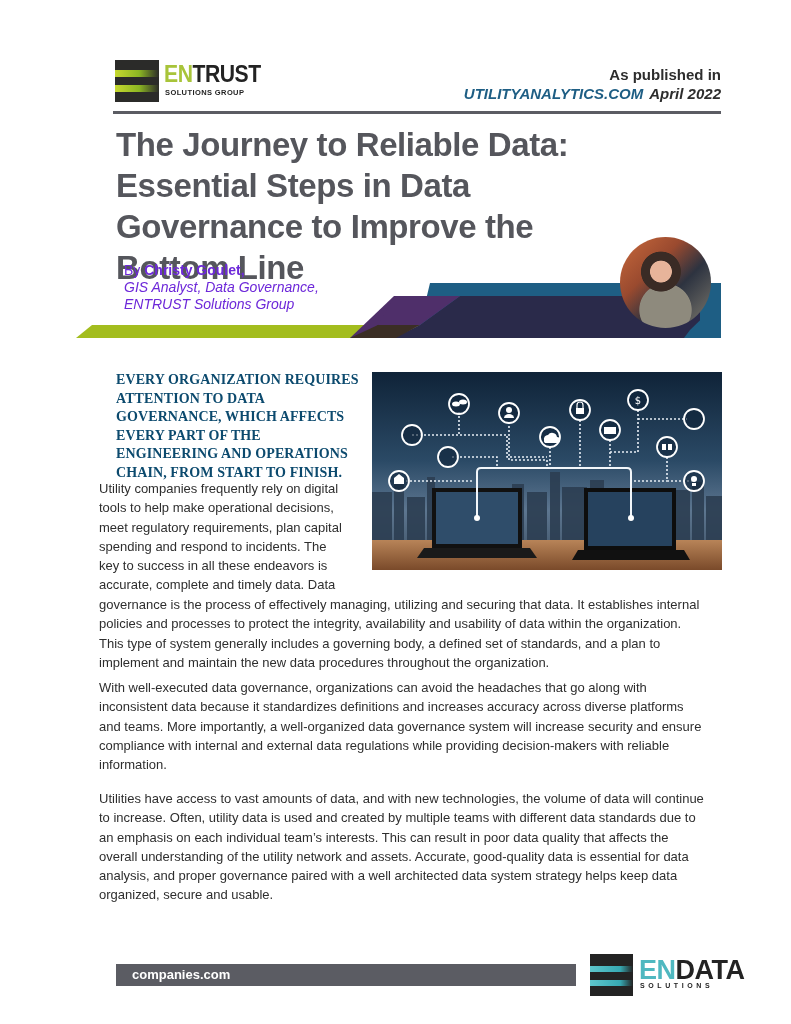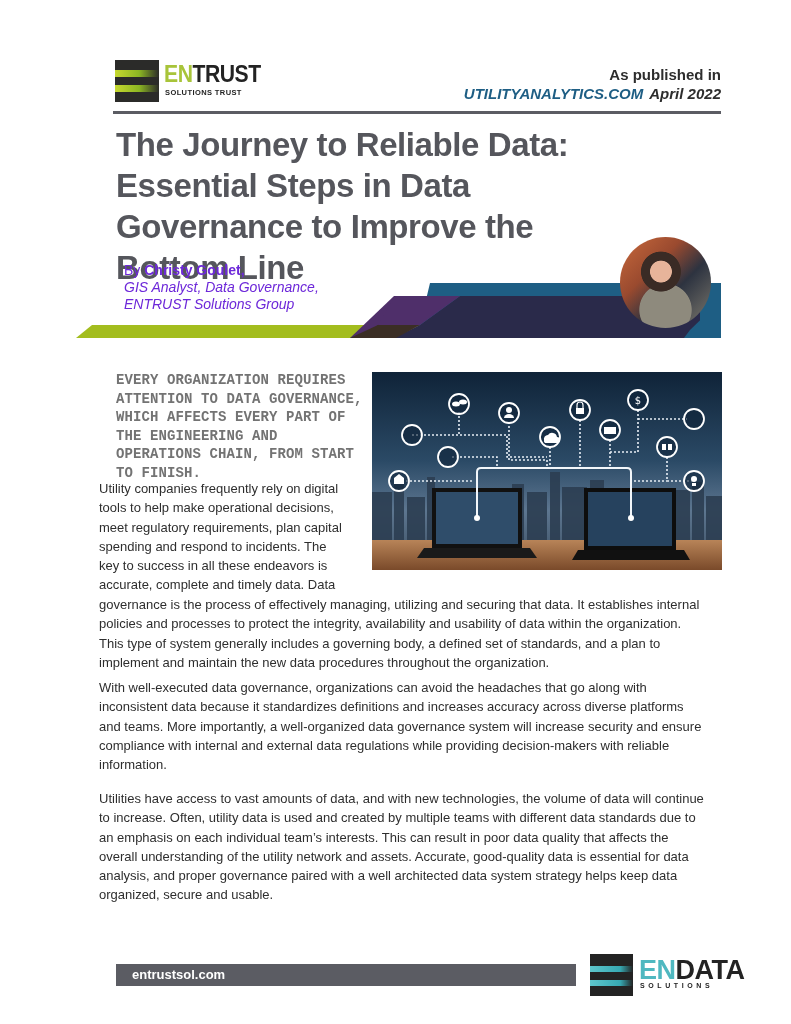--- a/index.html
+++ b/index.html
@@ -29,21 +29,21 @@
   .byline .role { font-style: italic; display: block; }
 
   
   .banner { left: 0; top: 0; width: 791px; height: 360px; pointer-events: none; }
   .photo { left: 620px; top: 237px; width: 91px; height: 91px; border-radius: 50%; overflow: hidden;
            background: radial-gradient(circle at 45% 38%, #e7b49a 0 14%, #3a2b25 15% 26%, transparent 27%),
                        radial-gradient(circle at 50% 80%, #8e8a7d 0 30%, transparent 31%),
                        linear-gradient(135deg, #c96a3c 0%, #9a4a2f 35%, #2d3340 60%, #7f7b6f 100%); }
 
   
-  .lead { left: 116px; top: 371px; width: 250px; font-size: 14px; font-weight: 700; line-height: 18.5px; color: #737373; letter-spacing: 0.1px; font-family: Liberation Mono, monospace; }
+  .lead { left: 116px; top: 371px; width: 250px; font-size: 14px; font-weight: 700; line-height: 18.5px; color: #0c4a6e; letter-spacing: 0.1px; font-family: Liberation Serif, serif; }
 
   .hero { left: 372px; top: 372px; width: 350px; height: 198px; overflow: hidden; }
 
   .p { left: 99px; width: 606px; font-size: 13px; line-height: 19.3px; color: #2e2e2e; }
   .p1a { top: 479px; width: 250px; }
   .p1b { top: 595px; }
   .p2 { top: 678px; }
   .p3 { top: 789px; }
 
   .footer-bar { left: 116px; top: 964px; width: 460px; height: 22px; background: #5b5c63; }
@@ -59,21 +59,21 @@
 </style>
 </head>
 <body>
 
 <div class="abs logo-mark">
   <div class="bar b1"></div>
     <div class="slot"></div>
     <div class="bar b2"></div>
 </div>
 <div class="abs logo-word"><span class="accent">EN</span><span>TRUST</span></div>
-<div class="abs logo-sub">SOLUTIONS TRUST</div>
+<div class="abs logo-sub">SOLUTIONS GROUP</div>
 
 <div class="abs pub1">As published in</div>
 <div class="abs pub2"><span class="site">UTILITYANALYTICS.COM</span><span>April 2022</span></div>
 
 <div class="abs rule"></div>
 
 <div class="abs title">The Journey to Reliable Data: Essential Steps in Data Governance to Improve the Bottom Line</div>
 
 <div class="abs byline">
   <span>By</span>
@@ -189,20 +189,20 @@
       <rect x="296" y="72" width="4" height="6"></rect>
   </g>
 </svg>
 
 <div class="abs p p1a">Utility companies frequently rely on digital tools to help make operational decisions, meet regulatory requirements, plan capital spending and respond to incidents. The key to success in all these endeavors is accurate, complete and timely data. Data</div>
 <div class="abs p p1b">governance is the process of effectively managing, utilizing and securing that data. It establishes internal policies and processes to protect the integrity, availability and usability of data within the organization. This type of system generally includes a governing body, a defined set of standards, and a plan to implement and maintain the new data procedures throughout the organization.</div>
 <div class="abs p p2">With well-executed data governance, organizations can avoid the headaches that go along with inconsistent data because it standardizes definitions and increases accuracy across diverse platforms and teams. More importantly, a well-organized data governance system will increase security and ensure compliance with internal and external data regulations while providing decision-makers with reliable information.</div>
 <div class="abs p p3">Utilities have access to vast amounts of data, and with new technologies, the volume of data will continue to increase. Often, utility data is used and created by multiple teams with different data standards due to an emphasis on each individual team’s interests. This can result in poor data quality that affects the overall understanding of the utility network and assets. Accurate, good-quality data is essential for data analysis, and proper governance paired with a well architected data system strategy helps keep data organized, secure and usable.</div>
 
 <div class="abs footer-bar"></div>
-<div class="abs footer-url">entrustsol.com</div>
+<div class="abs footer-url">companies.com</div>
 
 <div class="abs endata-mark">
   <div class="bar b1"></div>
     <div class="bar b2"></div>
 </div>
 <div class="abs endata-word"><span class="accent">EN</span><span>DATA</span></div>
 <div class="abs endata-sub">SOLUTIONS</div>
 
 </body></html>

